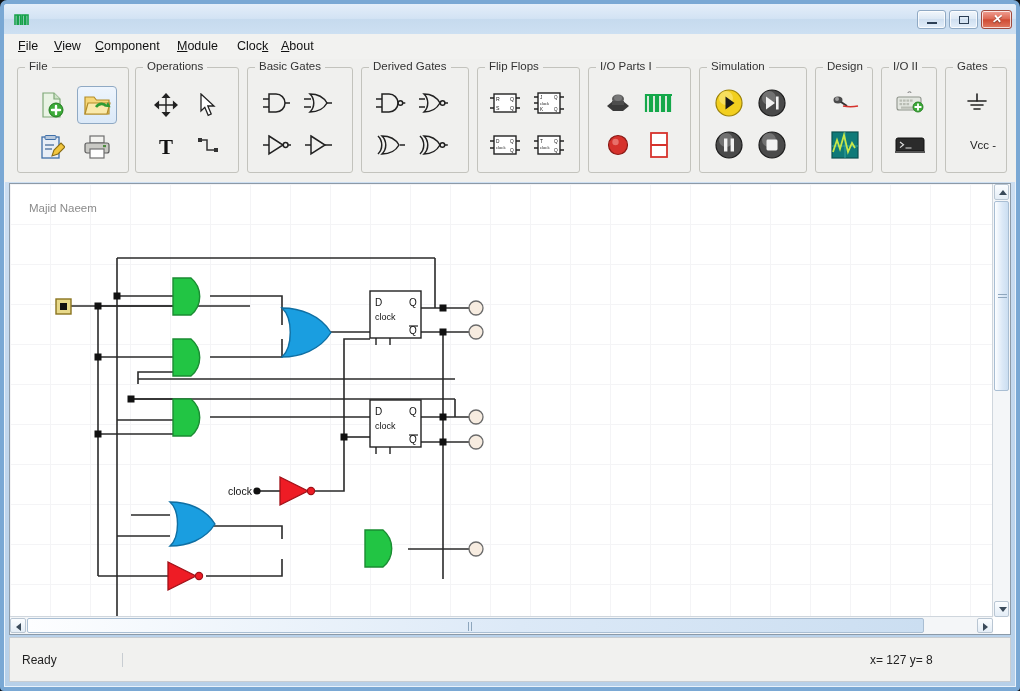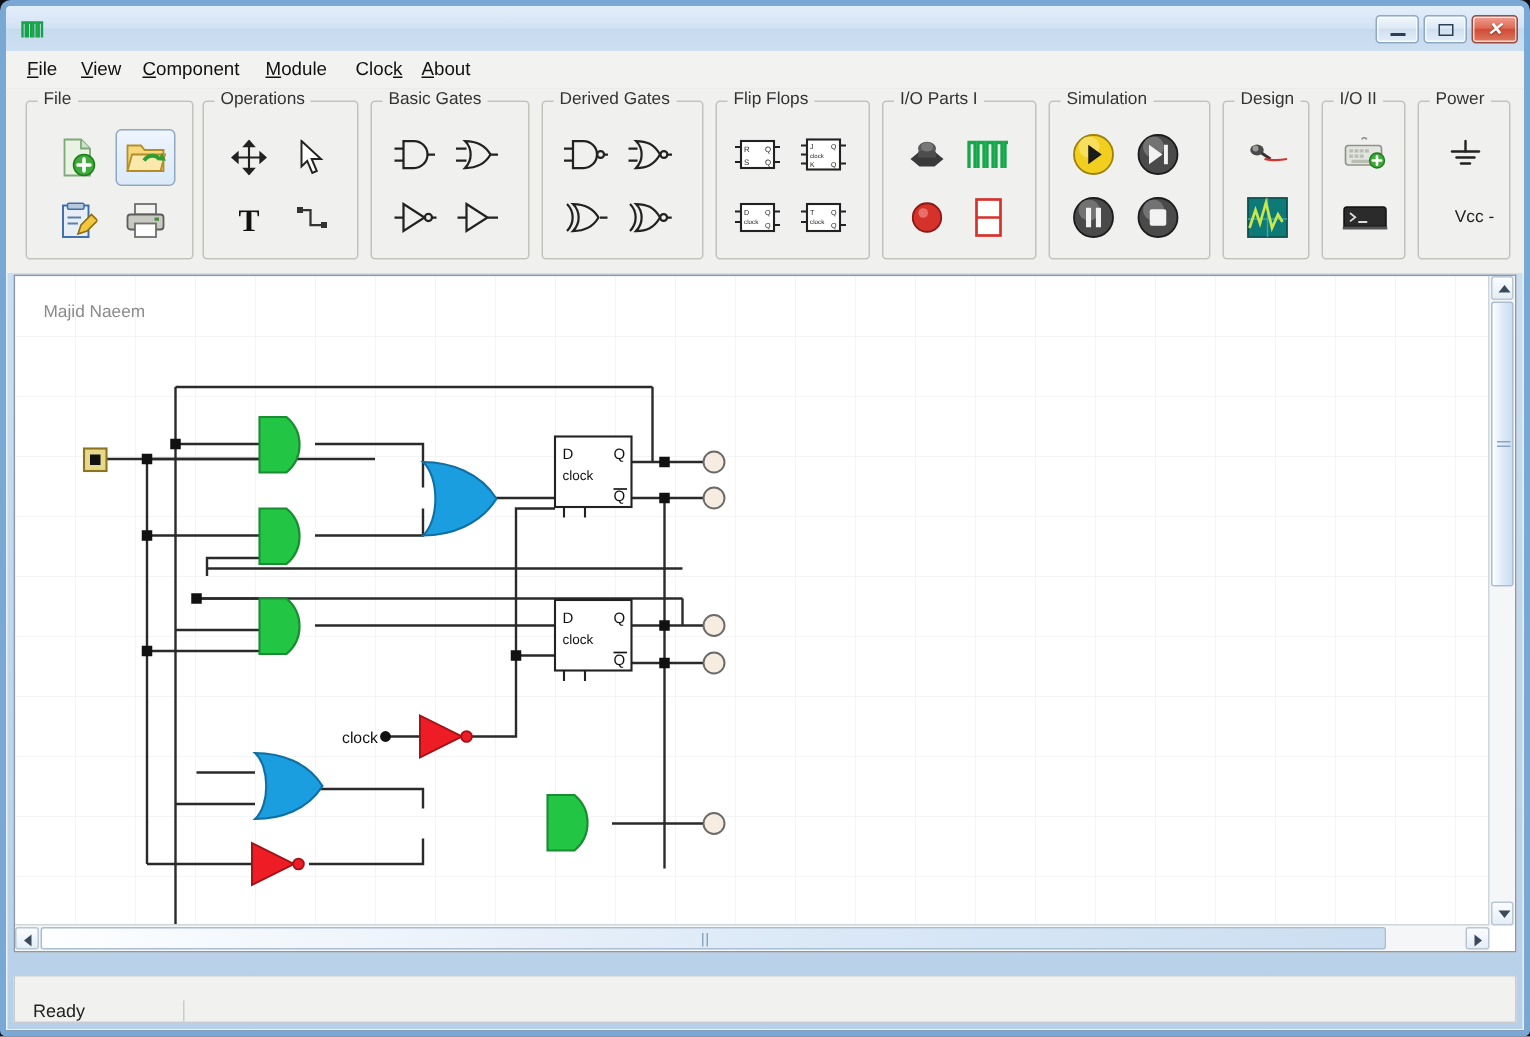--- a/index.html
+++ b/index.html
@@ -133,25 +133,25 @@
   .arrow{
     position:absolute;width:0;height:0;
   }
   .ar-up{border-left:4px solid transparent;border-right:4px solid transparent;border-bottom:5px solid #3a4a5a;}
   .ar-dn{border-left:4px solid transparent;border-right:4px solid transparent;border-top:5px solid #3a4a5a;}
   .ar-lf{border-top:4px solid transparent;border-bottom:4px solid transparent;border-right:5px solid #3a4a5a;}
   .ar-rt{border-top:4px solid transparent;border-bottom:4px solid transparent;border-left:5px solid #3a4a5a;}
   .grip{position:absolute;background:#8ea6bd;}
   
   #statusbar{
-    position:absolute;left:5px;bottom:5px;width:1002px;height:32px;
+    position:absolute;left:5px;bottom:5px;width:1002px;height:45px;
     box-sizing:border-box;
     border:1px solid #c8cdd2;
     background:#f1f1ef;
-    display:flex;align-items:flex-end;
+    display:flex;align-items:center;
   }
   #status-ready{
     width:113px;box-sizing:border-box;
     border-right:1px solid #c8cdd2;
     display:flex;align-items:center;padding-left:12px;
     font-size:12px;color:#222;
   }
   #status-mid{flex:1;box-sizing:border-box;border-right:1px solid #c8cdd2;}
   #status-coords{
     width:140px;display:flex;align-items:center;padding-left:10px;
@@ -565,21 +565,21 @@
             <path d="M3 4h24a2 2 0 0 1 2 2v11H1V6a2 2 0 0 1 2-2z" fill="#2b2b2b" stroke="#111" stroke-width="1"></path>
             <path d="M5 8l3.5 2.8L5 13.6" fill="none" stroke="#ddd" stroke-width="1.2"></path>
             <path d="M10.5 14h6" stroke="#ddd" stroke-width="1.2"></path>
             <path d="M0 17h30v2H0z" fill="#555"></path>
           </svg>
         </span>
       </div>
     </div>
 
     <div class="group" style="left:941px;width:62px">
-      <span class="gtitle">Power</span>
+      <span class="gtitle">Gates</span>
       <div class="tool" style="left:11px;top:16px">
         <span>
           <svg width="28" height="26" viewBox="0 0 28 26">
             <g stroke="#222" stroke-width="1.6" stroke-linecap="round">
               <path d="M14 4v7"></path>
               <path d="M5 11h18"></path>
               <path d="M8 15h12"></path>
               <path d="M11 19h6"></path>
             </g>
           </svg>
@@ -777,15 +777,16 @@
       <div class="sbbtn" style="right:0;top:1px;width:16px;height:15px">
         <div class="arrow ar-rt" style="left:5px;top:3.5px"></div>
       </div>
     </div>
     <div id="sbcorner"></div>
   </div>
 
   <div id="statusbar">
     <div id="status-ready">Ready</div>
     <div id="status-mid"></div>
+    <div id="status-coords">x= 127  y= 8</div>
   </div>
 
 </div>
 
 </body></html>

